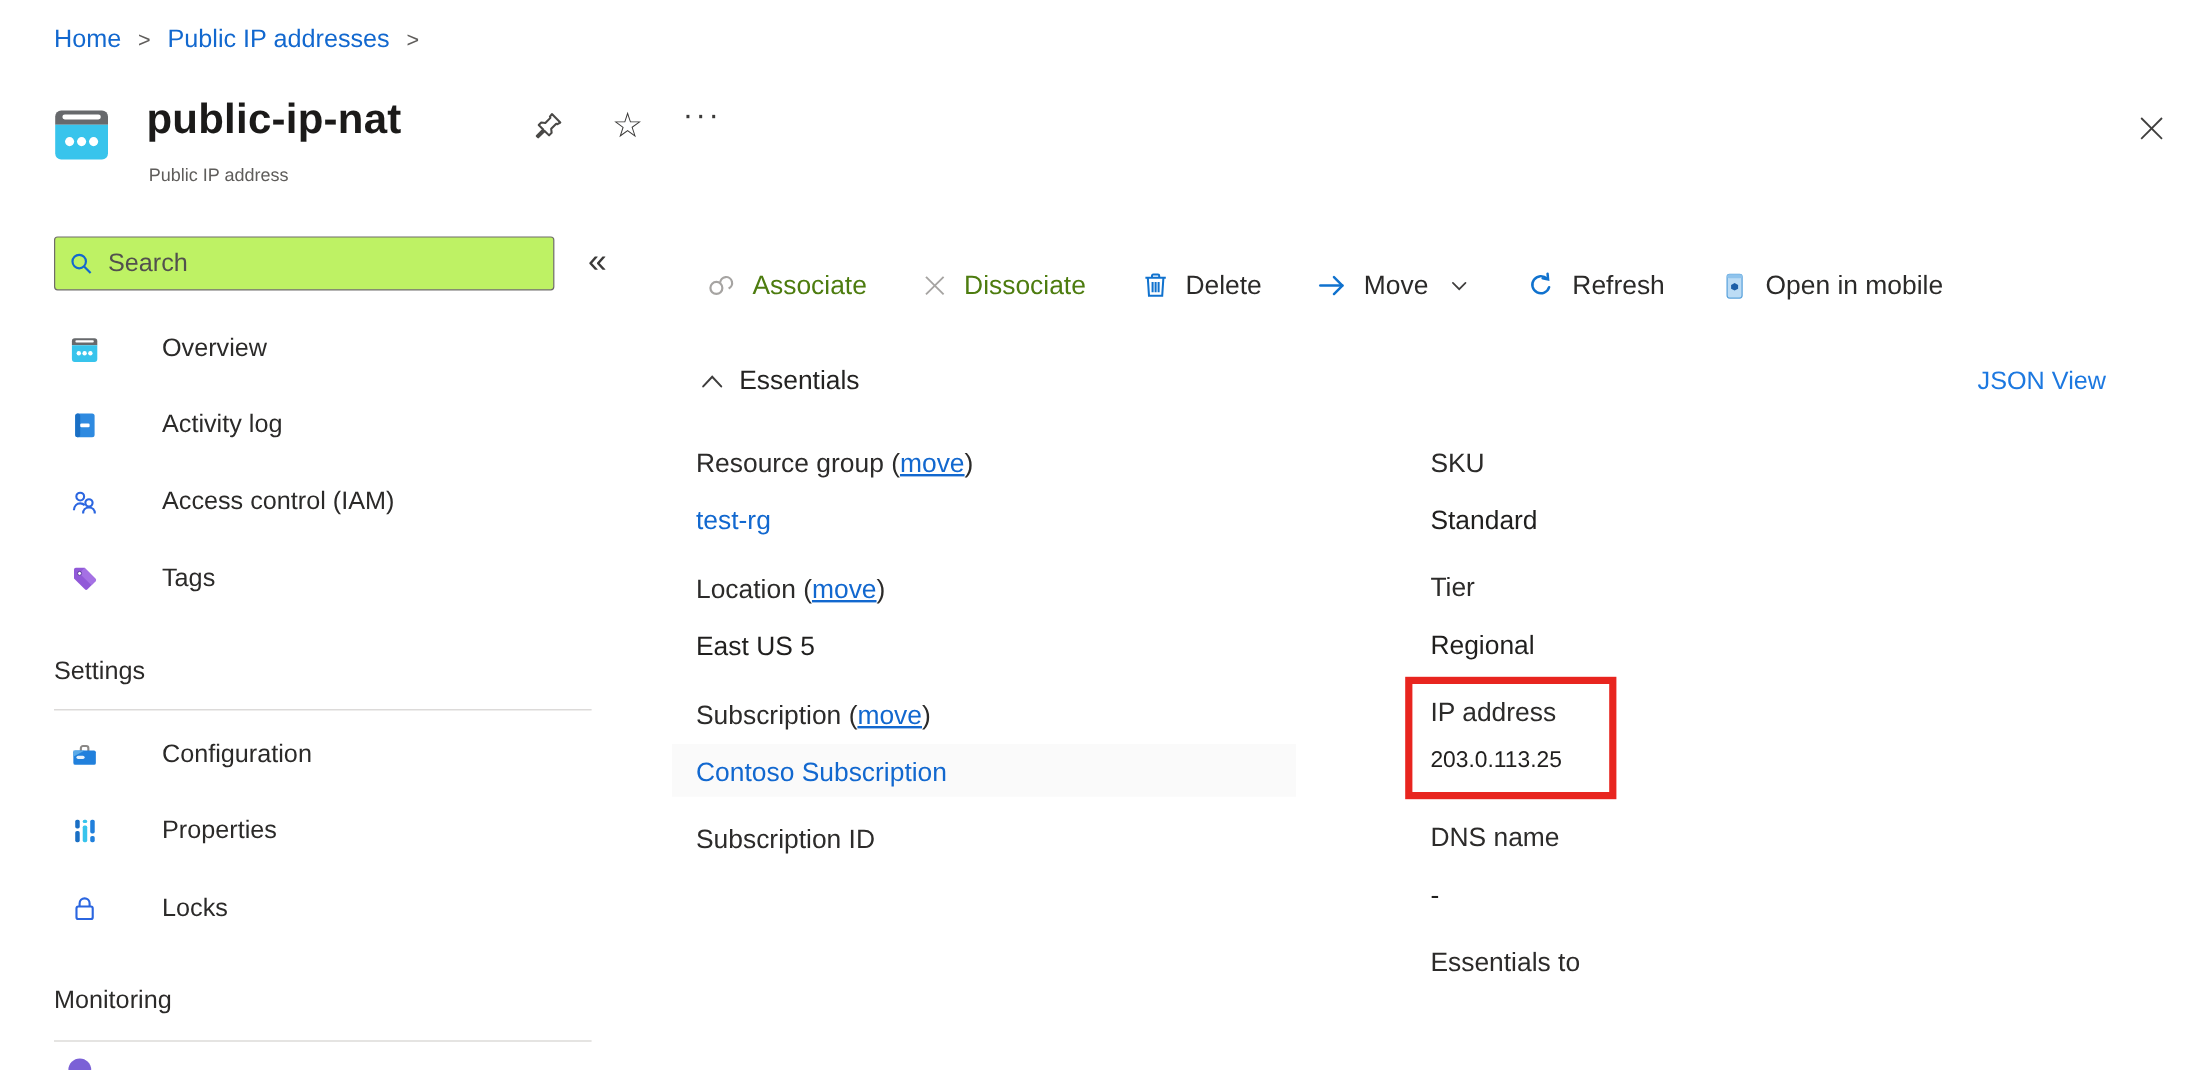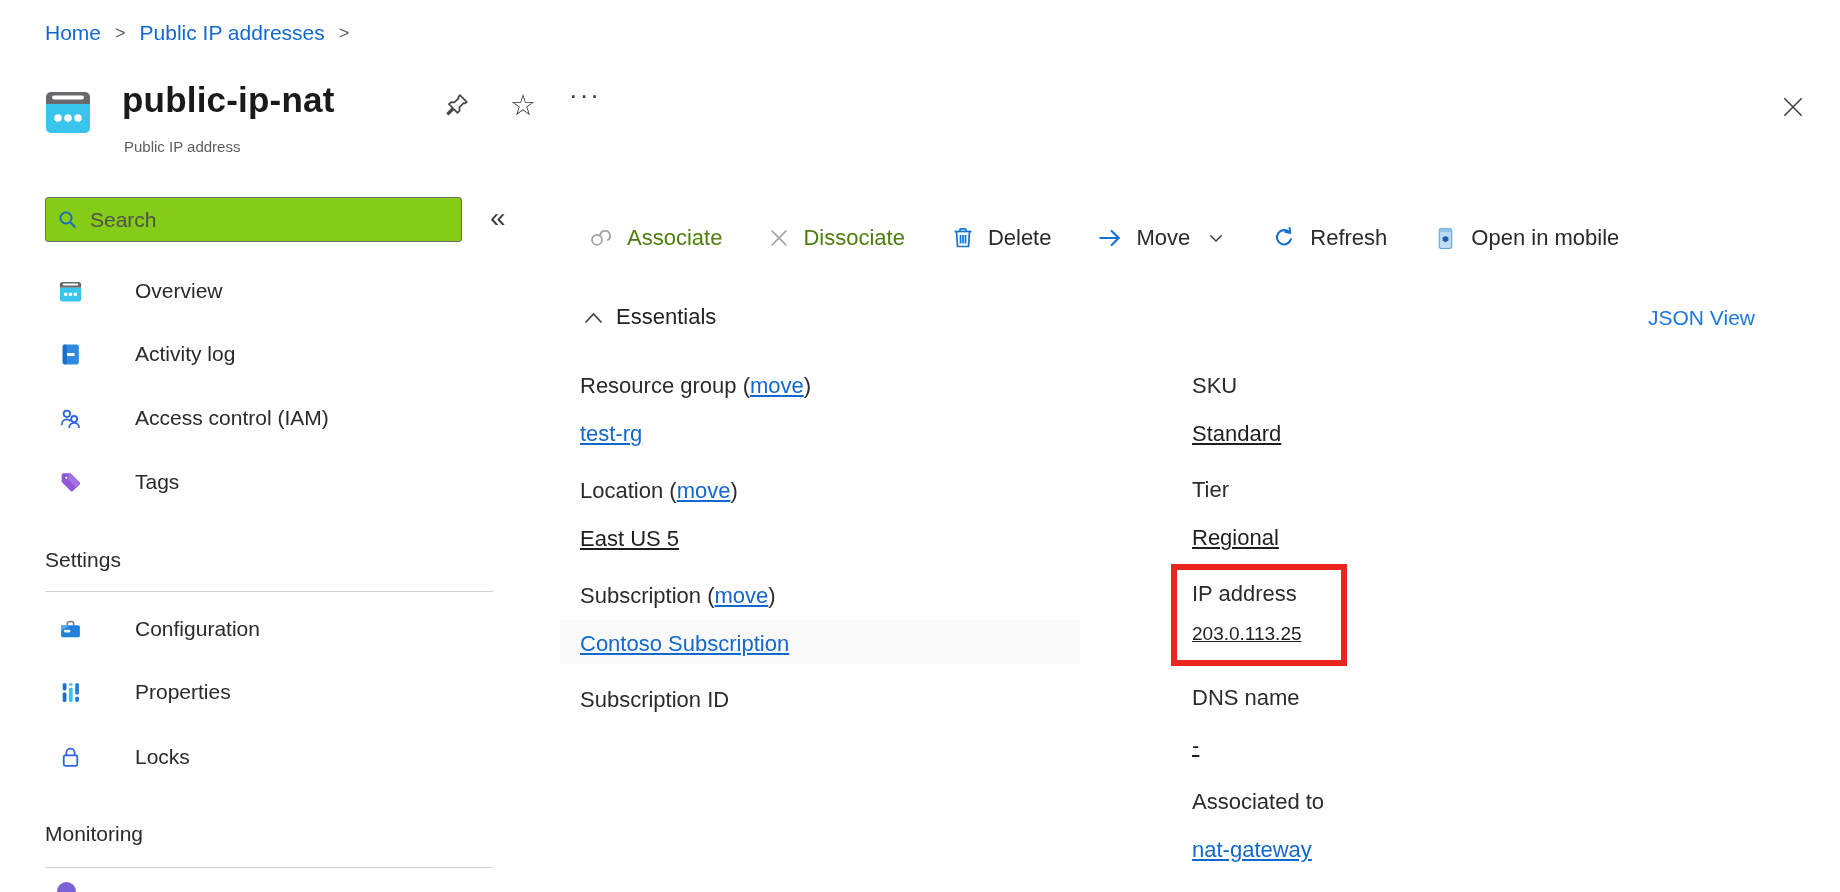--- a/index.html
+++ b/index.html
@@ -16,21 +16,21 @@
   .res-icon { position:absolute; left:42px; top:86px; width:52px; height:52px; }
   .page-title { position:absolute; left:122px; top:80px; font-size:35px; font-weight:700; color:#1b1a19; letter-spacing:0.2px; }
   .page-subtitle { position:absolute; left:124px; top:138px; font-size:15px; color:#5f5d5b; }
   .title-tool { position:absolute; top:90px; width:30px; height:30px; display:flex; align-items:center; justify-content:center; cursor:pointer; }
   .pin-btn { left:442px; }
   .star-btn { left:508px; font-size:29px; color:#3b3a39; line-height:30px; }
   .more-btn { left:570px; font-size:26px; color:#3b3a39; letter-spacing:2px; top:80px; }
   .close-btn { position:absolute; left:1776px; top:90px; width:34px; height:34px; display:flex; align-items:center; justify-content:center; cursor:pointer; }
 
   
-  .search-wrap { position:absolute; left:45px; top:197px; width:417px; height:45px; border:1.5px solid #6e6c6a; border-radius:3px; display:flex; align-items:center; padding:0 10px; background:#84cc16; }
+  .search-wrap { position:absolute; left:45px; top:197px; width:417px; height:45px; border:1.5px solid #6e6c6a; border-radius:3px; display:flex; align-items:center; padding:0 10px; background:#bef264; }
   .search-wrap input { border:none; outline:none; font-size:21px; color:#333; width:100%; margin-left:10px; font-family:inherit; background:transparent; }
   .search-wrap input::placeholder { color:#52504e; opacity:1; }
   .collapse-btn { position:absolute; left:490px; top:202px; font-size:28px; color:#3b3a39; cursor:pointer; }
 
   .nav-item { position:absolute; left:45px; width:420px; height:44px; display:flex; align-items:center; cursor:pointer;gap:28px; }
   .nav-icon { width:26px; height:26px; margin-left:12px; flex:0 0 26px; display:flex; align-items:center; justify-content:center; }
   .nav-label { margin-left:24px; font-size:21px; color:#2b2a29; }
   .nav-header { position:absolute; left:45px; font-size:21px; color:#2b2a29; }
   .nav-divider { position:absolute; left:45px; width:448px; height:1px; background:#d4d2d0; }
   .alerts-stub { position:absolute; left:57px; top:882px; width:19px; height:19px; border-radius:50%; background:#7b61d6; }
@@ -42,21 +42,21 @@
   .tb-caret { margin-left:4px; display:flex; align-items:center; }
 
   
   .essentials-header { position:absolute; left:584px; top:304px; display:flex; align-items:center; gap:13px; cursor:pointer; }
   .essentials-title { font-size:22px; color:#242322; }
   .json-view { position:absolute; left:1648px; top:306px; font-size:21px; color:#1c78e0; cursor:pointer; }
 
   .field { position:absolute; width:560px; }
   .f-label { font-size:22px; color:#2c2b2a; line-height:28px; }
   .f-label a, .mv { color:#1268cf; text-decoration:underline; cursor:pointer; }
-  .f-value { font-size:22px; color:#201f1e; line-height:28px; margin-top:20px;text-decoration:underline; }
+  .f-value { font-size:22px; color:#201f1e; line-height:28px; margin-top:20px; }
   .f-value.link { color:#1268cf; cursor:pointer; }
   .f-value.small { font-size:19px; margin-top:12px; }
   .hl-band { position:absolute; left:560px; top:620px; width:520px; height:44px; background:#fafafa; }
   .red-box { position:absolute; left:1171px; top:564px; width:176px; height:102px; border:6px solid #e8251f; }
 
   svg { display:block; }
 </style>
 </head>
 <body>
 
@@ -329,17 +329,16 @@
     <div class="f-label">IP address</div>
     <div class="f-value small">203.0.113.25</div>
   </div>
 
   <div class="field" style="left:1192px; top:684px; width:420px">
     <div class="f-label">DNS name</div>
     <div class="f-value">-</div>
   </div>
 
   <div class="field" style="left:1192px; top:788px; width:420px">
-    <div class="f-label">Associated to</div>
-    <div class="f-value link">nat-gateway</div>
+    <div class="f-label">Essentials to</div>
   </div>
 
 </div>
 
 </body></html>

